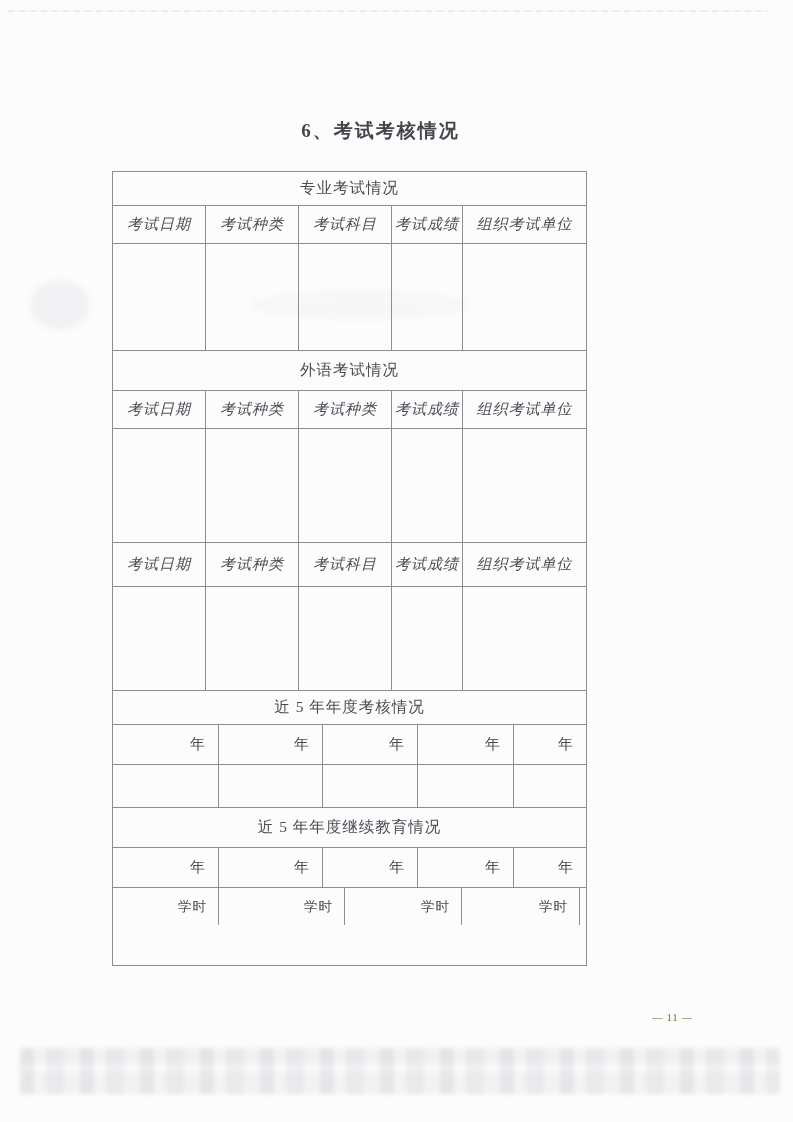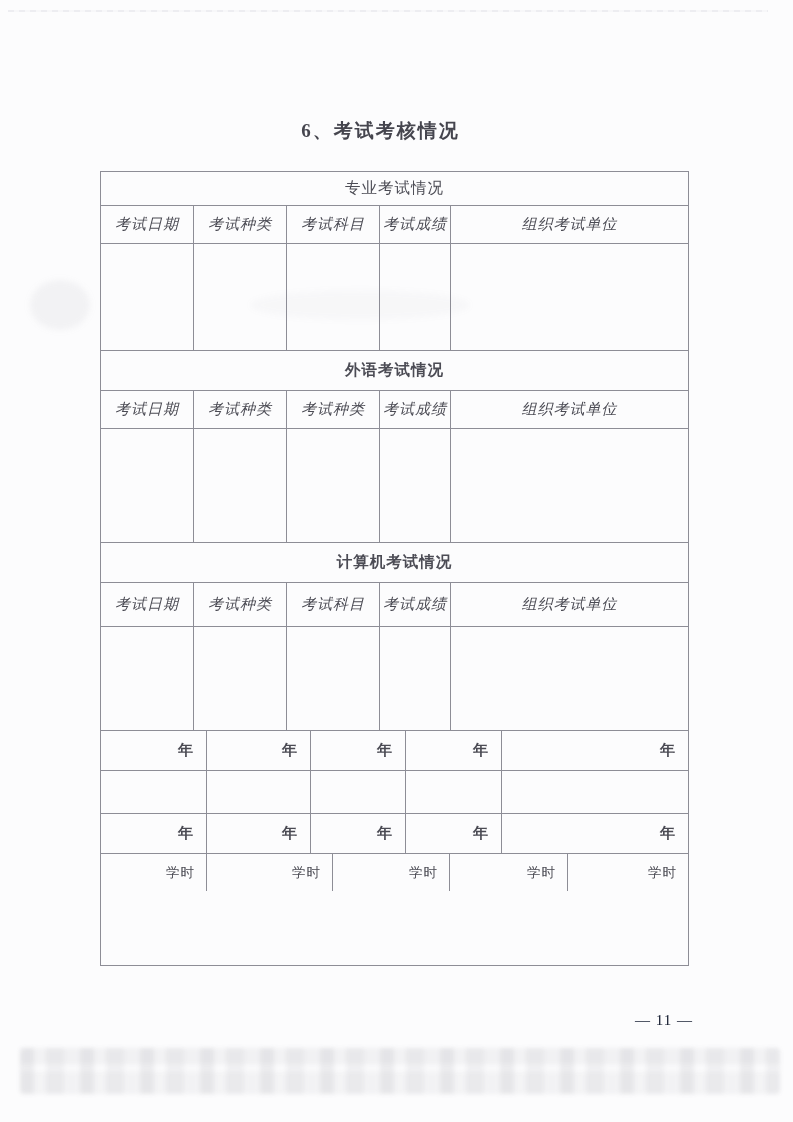--- a/index.html
+++ b/index.html
@@ -36,24 +36,24 @@
   .smudge{
     position:absolute;background:rgba(130,130,142,.08);filter:blur(3px);border-radius:50%;
   }
   .page-heading{
     position:absolute;top:118px;left:0;width:733px;
     text-align:center;padding-left:28px;
     font-size:19px;font-weight:bold;letter-spacing:2px;color:#45454e;
   }
   .page-number{
     position:absolute;top:1012px;right:100px;
-    font-size:15px;letter-spacing:1px;color:#0f172a;
+    font-size:10px;letter-spacing:1px;color:#4d7c0f;
   }
   .form-table{
-    position:absolute;left:100px;top:171px;width:589px;height:795px;
+    position:absolute;left:112px;top:171px;width:475px;height:795px;
     border:1px solid var(--line);
     background:transparent;
   }
   .row{display:grid;border-bottom:1px solid var(--line);}
   .row:last-child{border-bottom:none;}
   .cols-a{grid-template-columns:93px 93px 93px 71px 1fr;font-style:italic;}
   .cols-b{grid-template-columns:106px 104px 95px 96px 1fr;}
   .title-row{
     display:flex;align-items:center;justify-content:center;
     border-bottom:1px solid var(--line);
@@ -61,21 +61,21 @@
   }
   .cell{
     border-right:1px solid var(--line);
     display:flex;align-items:center;justify-content:center;
     font-size:15px;letter-spacing:1px;color:var(--text);
     overflow:hidden;
   }
   .cell:last-child{border-right:none;}
   .year-cell{justify-content:flex-end;padding-right:12px;}
   .hour-cell{justify-content:flex-end;padding-right:11px;font-size:13.5px;}
-  .h34{height:34px;}.h37{height:37px;gap:22px;}.h38{height:38px;}.h40{height:40px;font-weight:bold;}
+  .h34{height:34px;}.h37{height:37px;gap:22px;}.h38{height:38px;}.h40{height:40px;}
   .h43{height:43px;}.h44{height:44px;}.h104{height:104px;}.h107{height:107px;}.h114{height:114px;}
 </style>
 </head>
 <body>
 
 <div class="scan-line-top"></div>
 <div class="smudge" style="left:30px;top:280px;width:60px;height:50px;"></div>
 <div class="smudge" style="left:250px;top:290px;width:220px;height:30px;opacity:.5;"></div>
 <div class="bleed-band"></div>
 
@@ -108,51 +108,52 @@
     <div class="cell">组织考试单位</div>
   </div>
   <div class="row cols-a h114">
     <div class="cell"></div>
     <div class="cell"></div>
     <div class="cell"></div>
     <div class="cell"></div>
     <div class="cell"></div>
   </div>
 
-  <div class="title-row h40">计算机考试情况</div>
   <div class="row cols-a h44">
     <div class="cell">考试日期</div>
     <div class="cell">考试种类</div>
     <div class="cell">考试科目</div>
     <div class="cell">考试成绩</div>
     <div class="cell">组织考试单位</div>
   </div>
   <div class="row cols-a h104">
     <div class="cell"></div>
     <div class="cell"></div>
     <div class="cell"></div>
     <div class="cell"></div>
     <div class="cell"></div>
   </div>
 
+  <div class="title-row h34">近 5 年年度考核情况</div>
   <div class="row cols-b h40">
     <div class="cell year-cell">年</div>
     <div class="cell year-cell">年</div>
     <div class="cell year-cell">年</div>
     <div class="cell year-cell">年</div>
     <div class="cell year-cell">年</div>
   </div>
   <div class="row cols-b h43">
     <div class="cell"></div>
     <div class="cell"></div>
     <div class="cell"></div>
     <div class="cell"></div>
     <div class="cell"></div>
   </div>
 
+  <div class="title-row h40">近 5 年年度继续教育情况</div>
   <div class="row cols-b h40">
     <div class="cell year-cell">年</div>
     <div class="cell year-cell">年</div>
     <div class="cell year-cell">年</div>
     <div class="cell year-cell">年</div>
     <div class="cell year-cell">年</div>
   </div>
   <div class="row cols-b h37">
     <div class="cell hour-cell">学时</div>
     <div class="cell hour-cell">学时</div>

